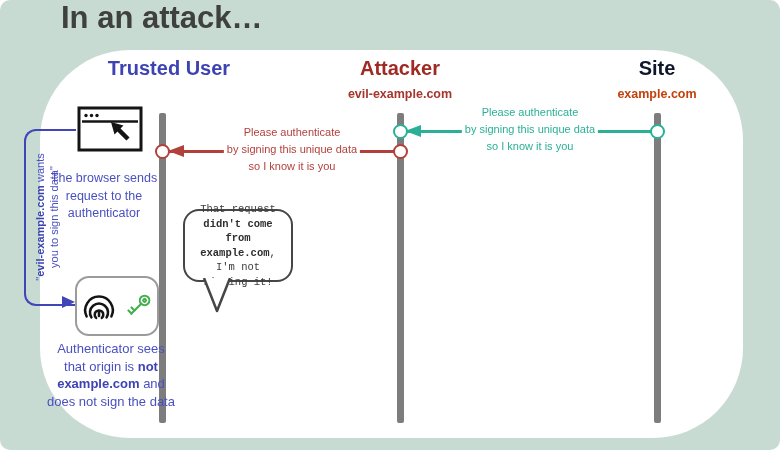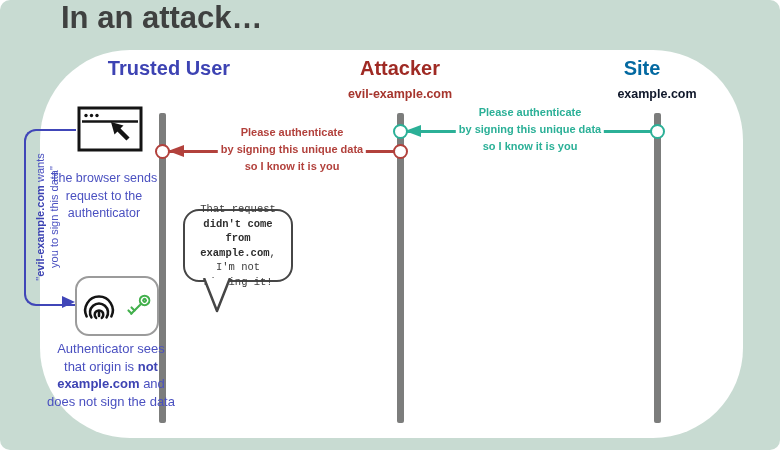--- a/index.html
+++ b/index.html
@@ -13,41 +13,41 @@
     position:absolute;left:40px;top:50px;width:703px;height:388px;
     background:#ffffff;border-radius:90px;
   }
   .title{
     position:absolute;left:61px;top:0px;
     font-size:31px;font-weight:800;color:#3f4140;letter-spacing:0px;
   }
   .hdr{position:absolute;top:57px;transform:translateX(-50%);font-size:20px;font-weight:800;white-space:nowrap;}
   .hdr-user{left:169px;color:#3d43b3;}
   .hdr-attacker{left:400px;color:#9f2a24;}
-  .hdr-site{left:642px;color:#0369a1;}
+  .hdr-site{left:657px;color:#0f172a;}
   .sub{position:absolute;top:87px;transform:translateX(-50%);font-size:12.5px;font-weight:700;white-space:nowrap;}
   .sub-attacker{left:400px;color:#a6352d;}
-  .sub-site{left:657px;color:#0f172a;}
+  .sub-site{left:657px;color:#c2410c;}
 
   .lifeline{position:absolute;top:113px;width:7px;height:310px;background:#7c7d7c;border-radius:2px;}
   .ll-user{left:159px;}
   .ll-attacker{left:397px;}
   .ll-site{left:654px;}
 
   .mline{position:absolute;height:2.5px;}
   .mline-green{left:404px;top:130px;width:250px;background:#2bb097;}
   .mline-red{left:167px;top:150px;width:233px;background:#b2413c;}
   .ahead{position:absolute;width:0;height:0;border-top:6.5px solid transparent;border-bottom:6.5px solid transparent;}
   .ahead-green{left:405px;top:125px;border-right:16px solid #2bb097;}
   .ahead-red{left:168px;top:145px;border-right:16px solid #b2413c;}
   .node{position:absolute;width:11px;height:11px;border-radius:50%;background:#fff;border:2px solid;}
   .node-teal{border-color:#2bb097;}
   .node-red{border-color:#b2413c;}
 
-  .msg{position:absolute;transform:translateX(-50%);text-align:center;font-size:11px;line-height:17px;white-space:nowrap;font-weight:bold;}
+  .msg{position:absolute;transform:translateX(-50%);text-align:center;font-size:11px;line-height:17px;white-space:nowrap;}
   .msg span{background:#ffffff;padding:0 3px;}
   .msg-green{left:530px;top:104px;color:#2bb097;}
   .msg-red{left:292px;top:124px;color:#b2413c;}
 
   .note{position:absolute;text-align:center;color:#4a50c0;}
   .note b{color:#3d43b3;}
   .note-browser{left:44px;top:170px;width:120px;font-size:12.5px;line-height:17.5px;}
   .note-auth{left:45px;top:340px;width:132px;font-size:13px;line-height:17.5px;}
 
   .bracket{position:absolute;left:24px;top:129px;width:50px;height:173px;

